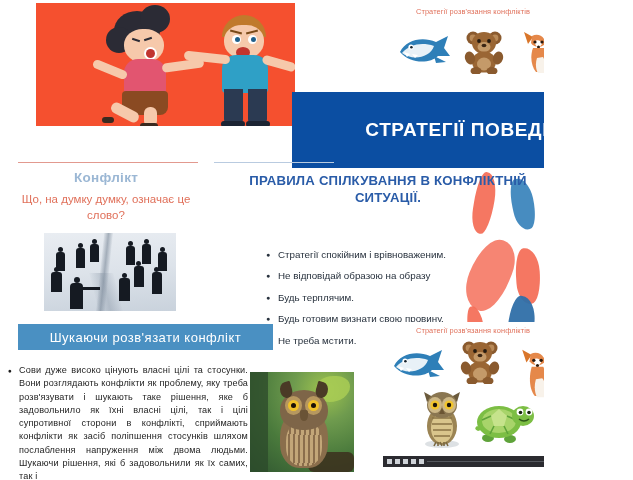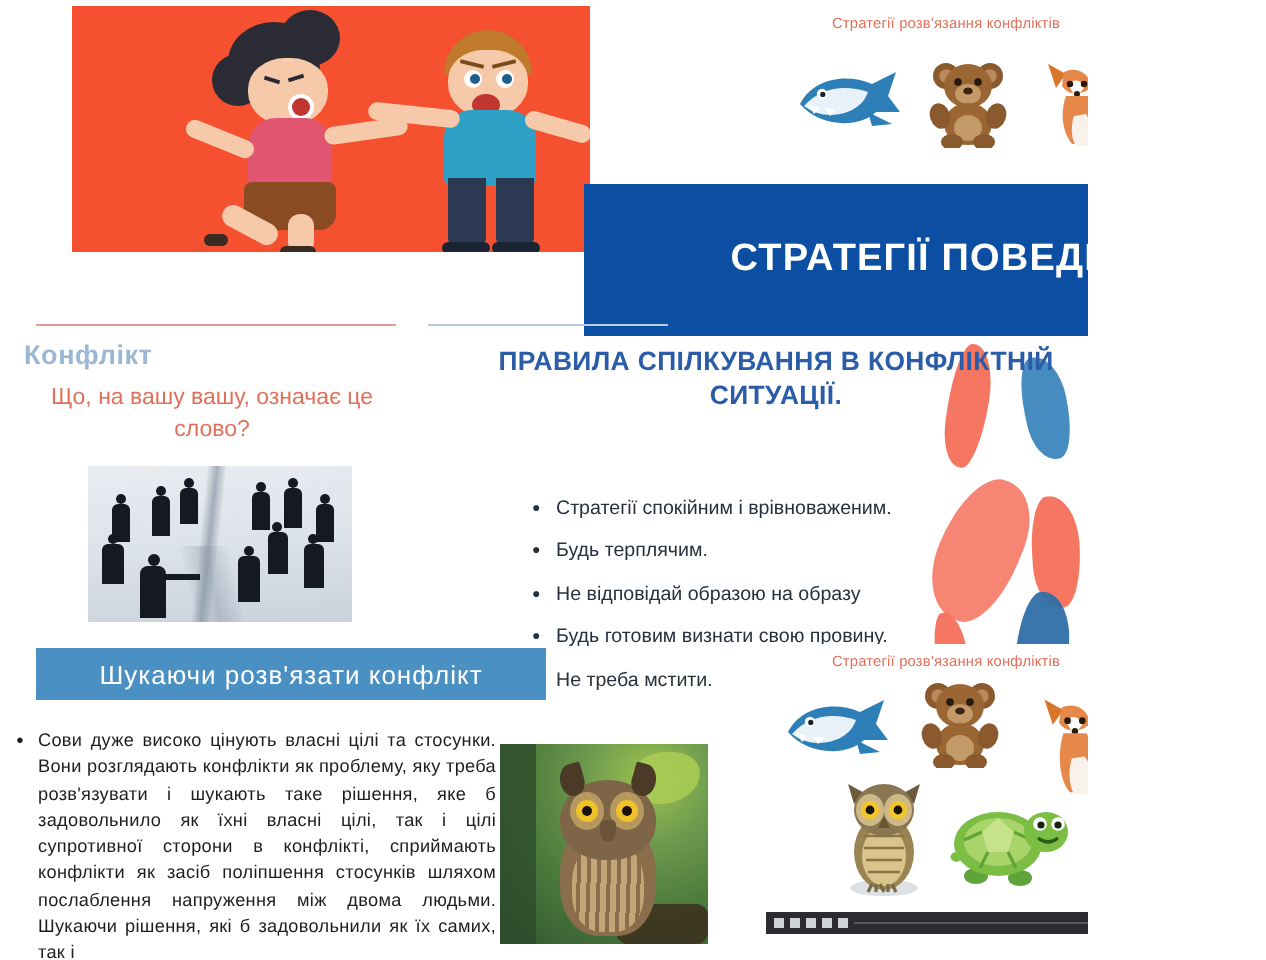--- a/index.html
+++ b/index.html
@@ -30,21 +30,21 @@
   }
   .title-block .ttl{
     text-align:right;font-weight:bold;font-size:19px;line-height:1.18;
     letter-spacing:.6px;
   }
 
   
   .rule-coral{position:absolute;background:#e2998f;height:1px;}
   .rule-blue{position:absolute;background:#b9cbe0;height:1px;}
   .konflikt-h{
-    position:absolute;left:12px;top:170px;width:212px;
+    position:absolute;left:0;top:170px;width:212px;text-align:center;
     color:#9bb7d4;font-weight:bold;font-size:13.5px;letter-spacing:.3px;
   }
   .konflikt-q{
     position:absolute;left:6px;top:192px;width:200px;text-align:center;
     color:#e0705a;font-size:11.5px;line-height:1.35;
   }
   .silhouette{position:absolute;left:44px;top:233px;width:132px;height:78px;overflow:hidden;
     background:linear-gradient(175deg,#e9edf2 0%,#dde3ea 48%,#c9d2dc 100%);}
   .sil-person{position:absolute;background:#151a22;}
   .sil-head{position:absolute;background:#151a22;border-radius:50%;}
@@ -205,21 +205,21 @@
   <div class="title-block">
     <div class="ttl">
       <div>СТРАТЕГІЇ ПОВЕДІНКИ В</div>
     </div>
   </div>
 
   <div class="rule-coral" style="left:18px;top:162px;width:180px;"></div>
   <div class="rule-blue" style="left:214px;top:162px;width:120px;"></div>
 
   <div class="konflikt-h">Конфлікт</div>
-  <div class="konflikt-q">Що, на вашу вашу, означає це слово?</div>
+  <div class="konflikt-q">Що, на думку думку, означає це слово?</div>
 
   <div class="silhouette">
     <div class="crack" style="left:56px;top:0;width:9px;height:78px;transform:skewX(-6deg);
          background:linear-gradient(90deg,rgba(150,162,176,.1),rgba(120,134,150,.7),rgba(150,162,176,.1));"></div>
     <div class="crack" style="left:50px;top:40px;width:24px;height:38px;transform:skewX(14deg);
          background:linear-gradient(90deg,rgba(150,162,176,.05),rgba(130,144,160,.45),rgba(150,162,176,.05));"></div>
     <div class="sil-head" style="left:14px;top:14px;width:5px;height:5px;"></div>
     <div class="sil-person" style="left:12px;top:19px;width:9px;height:19px;border-radius:3px 3px 0 0;"></div>
     <div class="sil-head" style="left:34px;top:10px;width:5px;height:5px;"></div>
     <div class="sil-person" style="left:32px;top:15px;width:9px;height:20px;border-radius:3px 3px 0 0;"></div>
@@ -243,22 +243,22 @@
     <div class="sil-head" style="left:78px;top:40px;width:5px;height:5px;"></div>
     <div class="sil-person" style="left:75px;top:45px;width:11px;height:23px;border-radius:3px 3px 0 0;"></div>
   </div>
 
   <div class="rules-h">
     <div>ПРАВИЛА СПІЛКУВАННЯ В КОНФЛІКТНІЙ</div>
     <div>СИТУАЦІЇ.</div>
   </div>
   <ul class="rules-list">
     <li>Стратегії спокійним і врівноваженим.</li>
+    <li>Не відповідай образою на образу</li>
     <li>Будь терплячим.</li>
-    <li>Не відповідай образою на образу</li>
     <li>Будь готовим визнати свою провину.</li>
     <li>Не треба мстити.</li>
   </ul>
 
   <div class="banner">
     <span>Шукаючи розв'язати конфлікт</span>
   </div>
 
   <div class="owl-body">
     <p>Сови дуже високо цінують власні цілі та стосунки. Вони розглядають конфлікти як проблему, яку треба розв'язувати  і шукають таке рішення, яке б задовольнило як їхні власні цілі, так і цілі супротивної сторони в конфлікті, сприймають конфлікти як засіб поліпшення стосунків шляхом послаблення напруження між двома людьми. Шукаючи рішення, які б задовольнили як їх самих, так і</p>

